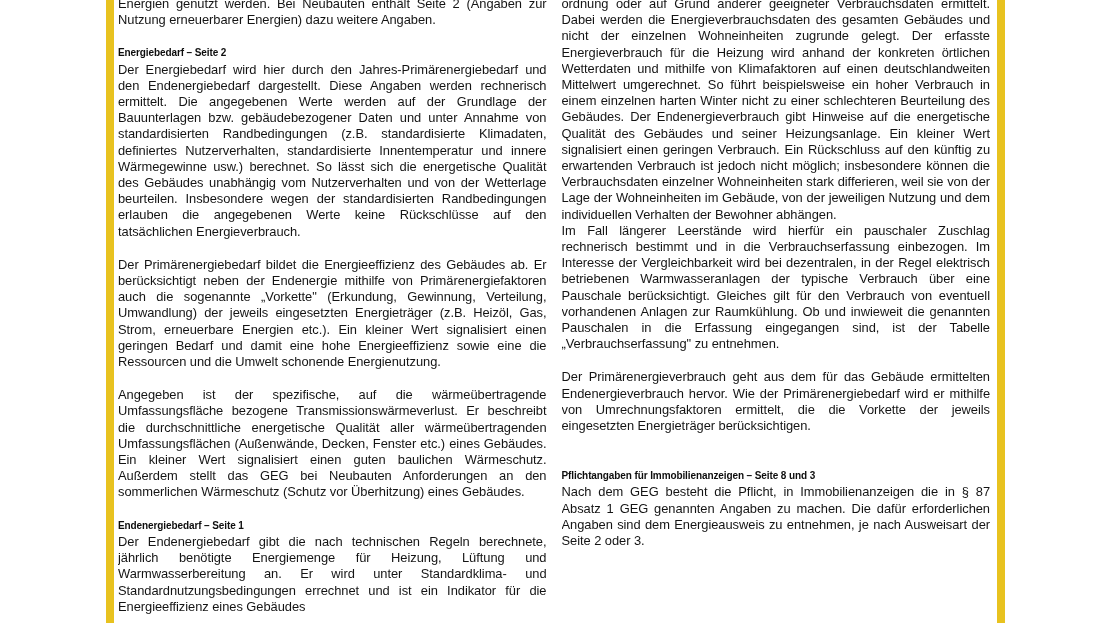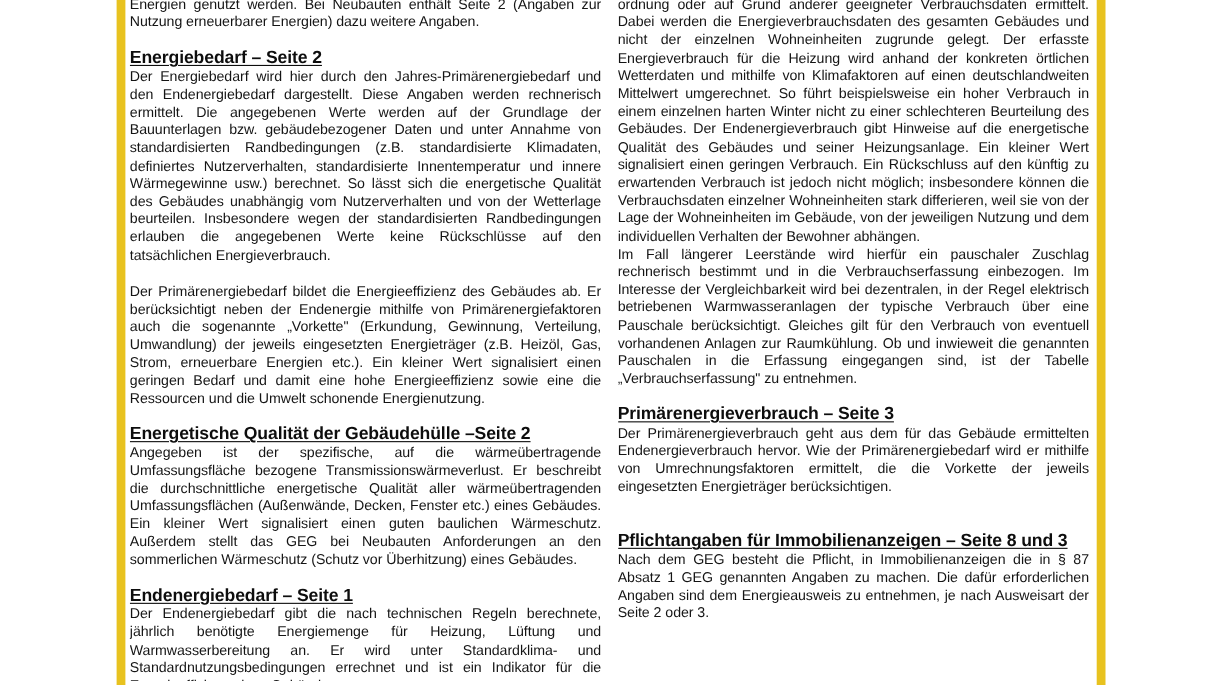--- a/index.html
+++ b/index.html
@@ -42,26 +42,25 @@
   }
   .col {
     width: 430px;
     height: 623px;
     overflow: hidden;
   }
   .col-left  { margin-top: -4px; }
   .col-right { margin-top: -4px; }
 
   h2.heading {
-    font-size: 16px;
+    font-size: 10px;
     font-weight: bold;
     line-height: 16.2px;
     margin: 0 0 0 0;
     padding: 0;
-    text-decoration: underline;
     text-underline-offset: 2px;
     letter-spacing: -0.1px;
     color: #0d0d0d;
   }
   p.para {
     font-size: 12.9px;
     line-height: 16.2px;
     margin: 0;
     padding: 0;
     text-align: justify;
@@ -88,36 +87,34 @@
       <p class="para">Energien genutzt werden. Bei Neubauten enthält Seite 2 (Angaben zur Nutzung erneuerbarer Energien) dazu weitere Angaben.</p>
 
       <div class="spacer-lg"></div>
       <h2 class="heading">Energiebedarf – Seite 2</h2>
       <p class="para">Der Energiebedarf wird hier durch den Jahres-Primärenergiebedarf und den Endenergiebedarf dargestellt. Diese Angaben werden rechnerisch ermittelt. Die angegebenen Werte werden auf der Grundlage der Bauunterlagen bzw. gebäudebezogener Daten und unter Annahme von standardisierten Randbedingungen (z.B. standardisierte Klimadaten, definiertes Nutzerverhalten, standardisierte Innentemperatur und innere Wärmegewinne usw.) berechnet. So lässt sich die energetische Qualität des Gebäudes unabhängig vom Nutzerverhalten und von der Wetterlage beurteilen. Insbesondere wegen der standardisierten Randbedingungen erlauben die angegebenen Werte keine Rückschlüsse auf den tatsächlichen Energieverbrauch.</p>
 
       <div class="spacer-lg"></div>
       <p class="para">Der Primärenergiebedarf bildet die Energieeffizienz des Gebäudes ab. Er berücksichtigt neben der Endenergie mithilfe von Primärenergiefaktoren auch die sogenannte „Vorkette" (Erkundung, Gewinnung, Verteilung, Umwandlung) der jeweils eingesetzten Energieträger (z.B. Heizöl, Gas, Strom, erneuerbare Energien etc.). Ein kleiner Wert signalisiert einen geringen Bedarf und damit eine hohe Energieeffizienz sowie eine die Ressourcen und die Umwelt schonende Energienutzung.</p>
 
       <div class="spacer-lg"></div>
-      <h2 class="heading">Energetische Qualität der Gebäudehülle –Seite 2</h2>
       <p class="para">Angegeben ist der spezifische, auf die wärmeübertragende Umfassungsfläche bezogene Transmissionswärmeverlust. Er beschreibt die durchschnittliche energetische Qualität aller wärmeübertragenden Umfassungsflächen (Außenwände, Decken, Fenster etc.) eines Gebäudes. Ein kleiner Wert signalisiert einen guten baulichen Wärmeschutz. Außerdem stellt das GEG bei Neubauten Anforderungen an den sommerlichen Wärmeschutz (Schutz vor Überhitzung) eines Gebäudes.</p>
 
       <div class="spacer-lg"></div>
       <h2 class="heading">Endenergiebedarf – Seite 1</h2>
       <p class="para">Der Endenergiebedarf gibt die nach technischen Regeln berechnete, jährlich benötigte Energiemenge für Heizung, Lüftung und Warmwasserbereitung an. Er wird unter Standardklima- und Standardnutzungsbedingungen errechnet und ist ein Indikator für die Energieeffizienz eines Gebäudes</p>
 
     </div>
 
     <div class="col col-right">
 
       <p class="para">ordnung oder auf Grund anderer geeigneter Verbrauchsdaten ermittelt. Dabei werden die Energieverbrauchsdaten des gesamten Gebäudes und nicht der einzelnen Wohneinheiten zugrunde gelegt. Der erfasste Energieverbrauch für die Heizung wird anhand der konkreten örtlichen Wetterdaten und mithilfe von Klimafaktoren auf einen deutschlandweiten Mittelwert umgerechnet. So führt beispielsweise ein hoher Verbrauch in einem einzelnen harten Winter nicht zu einer schlechteren Beurteilung des Gebäudes. Der Endenergieverbrauch gibt Hinweise auf die energetische Qualität des Gebäudes und seiner Heizungsanlage. Ein kleiner Wert signalisiert einen geringen Verbrauch. Ein Rückschluss auf den künftig zu erwartenden Verbrauch ist jedoch nicht möglich; insbesondere können die Verbrauchsdaten einzelner Wohneinheiten stark differieren, weil sie von der Lage der Wohneinheiten im Gebäude, von der jeweiligen Nutzung und dem individuellen Verhalten der Bewohner abhängen.</p>
       <p class="para cont">Im Fall längerer Leerstände wird hierfür ein pauschaler Zuschlag rechnerisch bestimmt und in die Verbrauchserfassung einbezogen. Im Interesse der Vergleichbarkeit wird bei dezentralen, in der Regel elektrisch betriebenen Warmwasseranlagen der typische Verbrauch über eine Pauschale berücksichtigt. Gleiches gilt für den Verbrauch von eventuell vorhandenen Anlagen zur Raumkühlung. Ob und inwieweit die genannten Pauschalen in die Erfassung eingegangen sind, ist der Tabelle „Verbrauchserfassung" zu entnehmen.</p>
 
       <div class="spacer-lg"></div>
-      <h2 class="heading">Primärenergieverbrauch – Seite 3</h2>
       <p class="para">Der Primärenergieverbrauch geht aus dem für das Gebäude ermittelten Endenergieverbrauch hervor. Wie der Primärenergiebedarf wird er mithilfe von Umrechnungsfaktoren ermittelt, die die Vorkette der jeweils eingesetzten Energieträger berücksichtigen.</p>
 
       <div class="spacer-lg"></div>
 
       <div class="spacer-lg"></div>
       <h2 class="heading">Pflichtangaben für Immobilienanzeigen – Seite 8 und 3</h2>
       <p class="para">Nach dem GEG besteht die Pflicht, in Immobilienanzeigen die in § 87 Absatz 1 GEG genannten Angaben zu machen. Die dafür erforderlichen Angaben sind dem Energieausweis zu entnehmen, je nach Ausweisart der Seite 2 oder 3.</p>
 
     </div>
 

